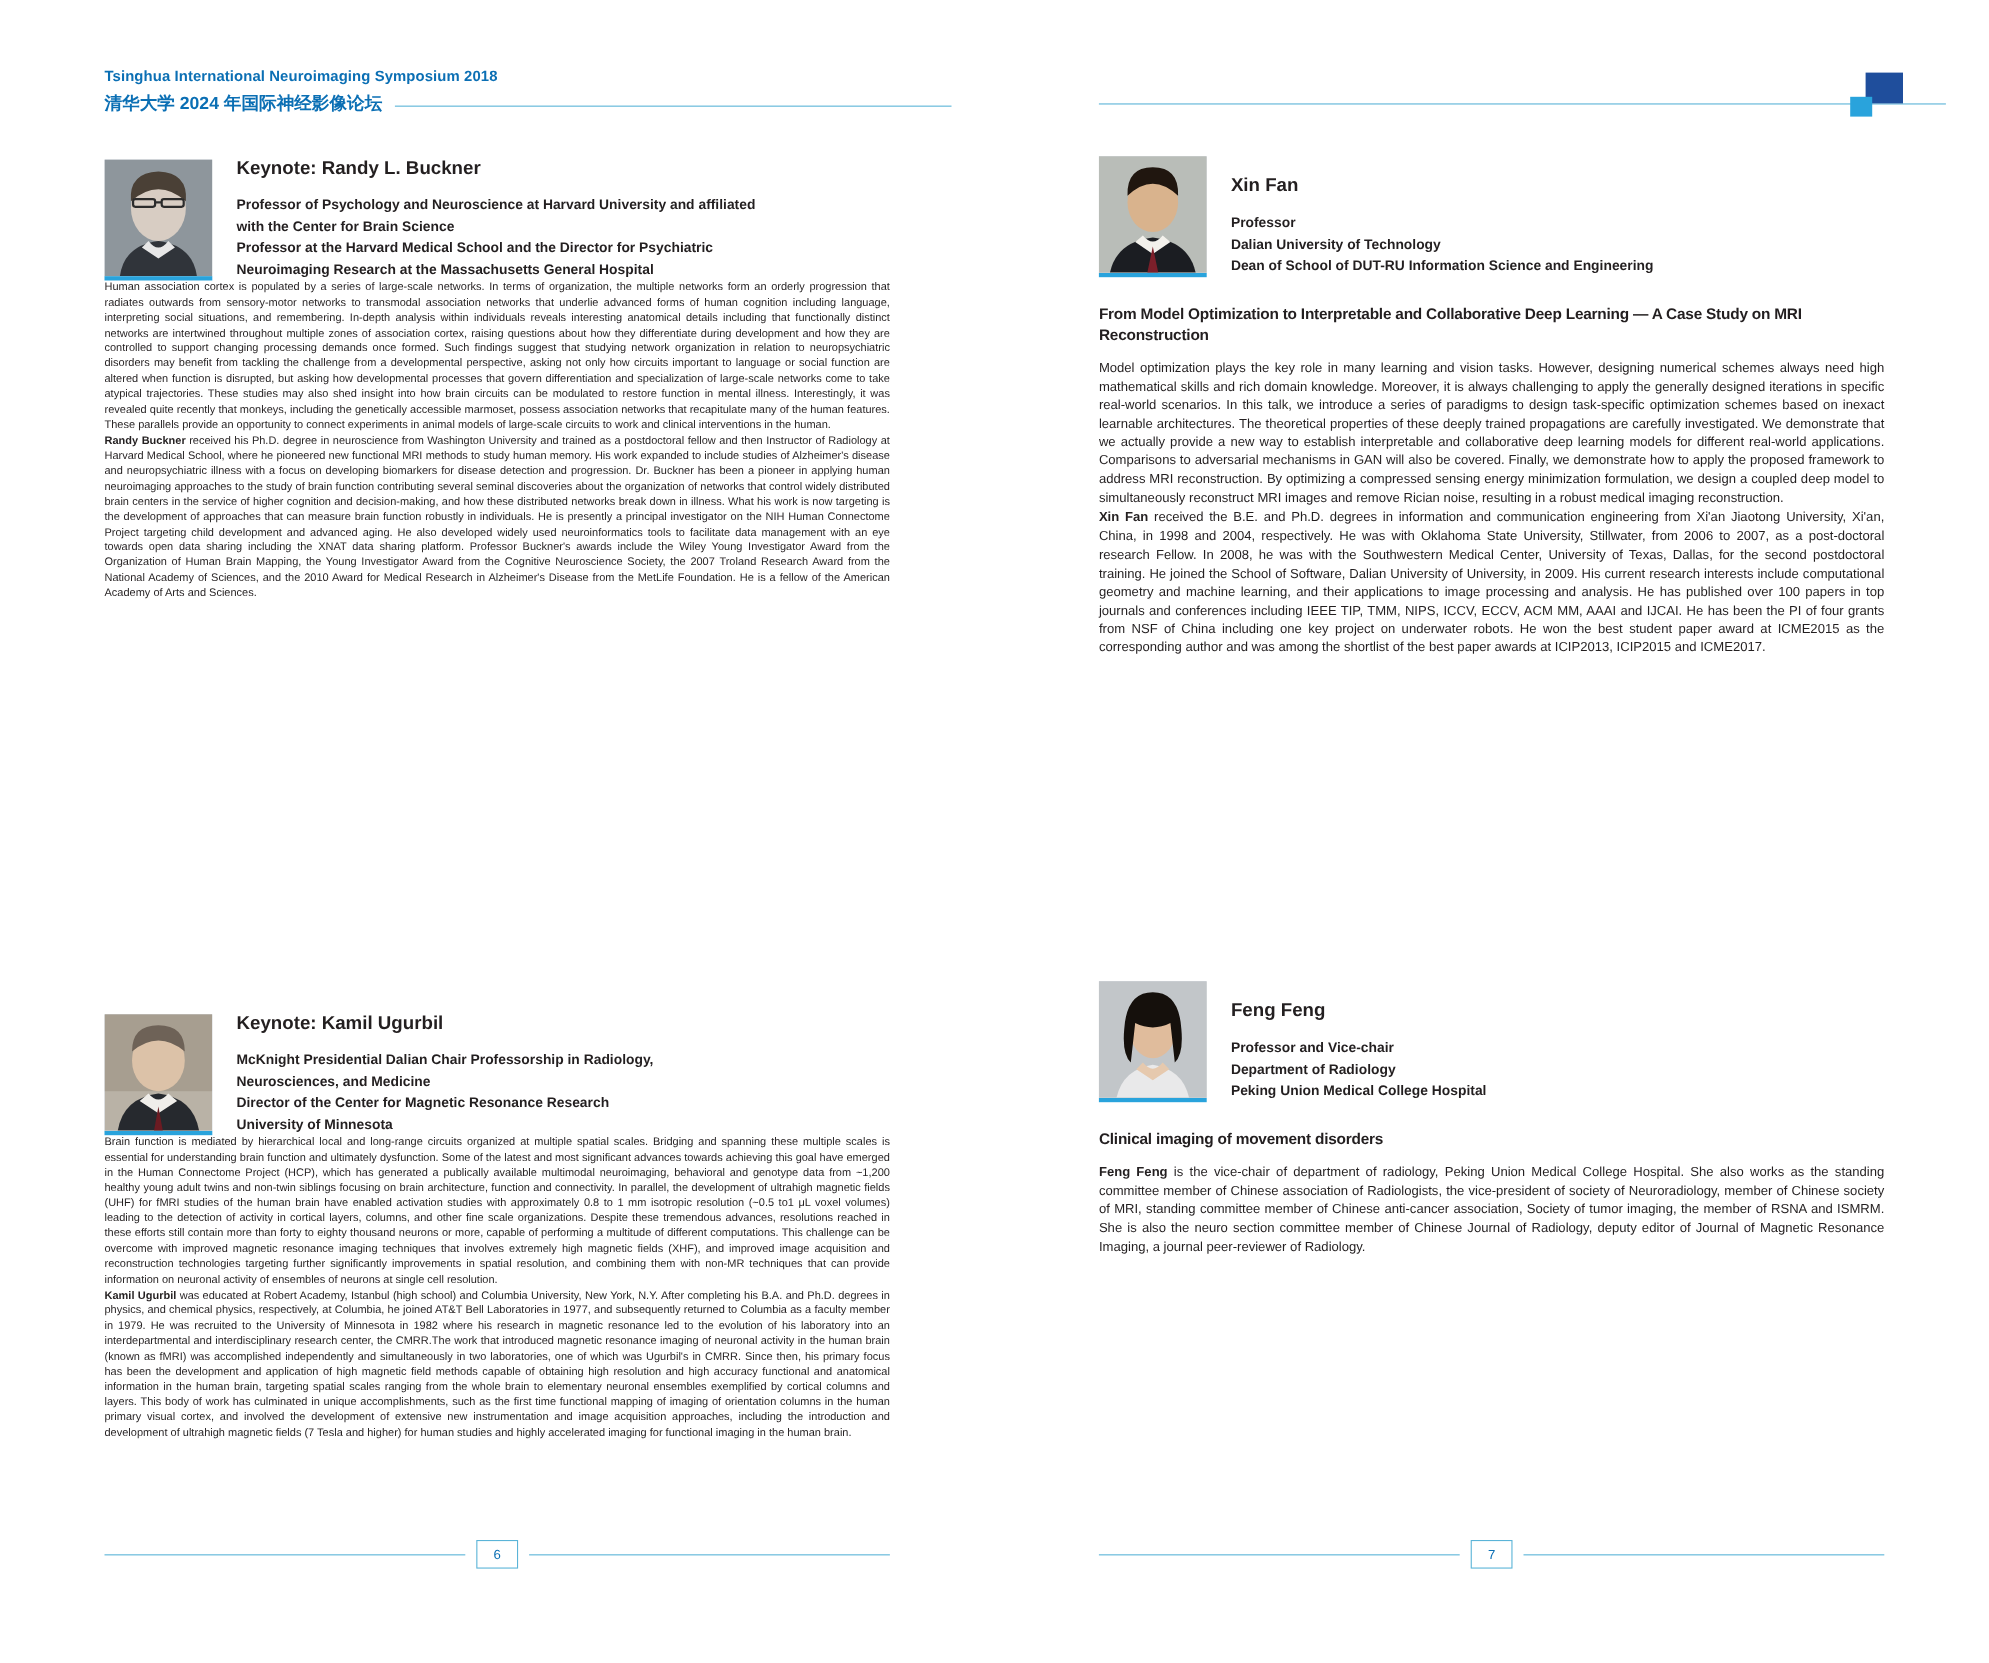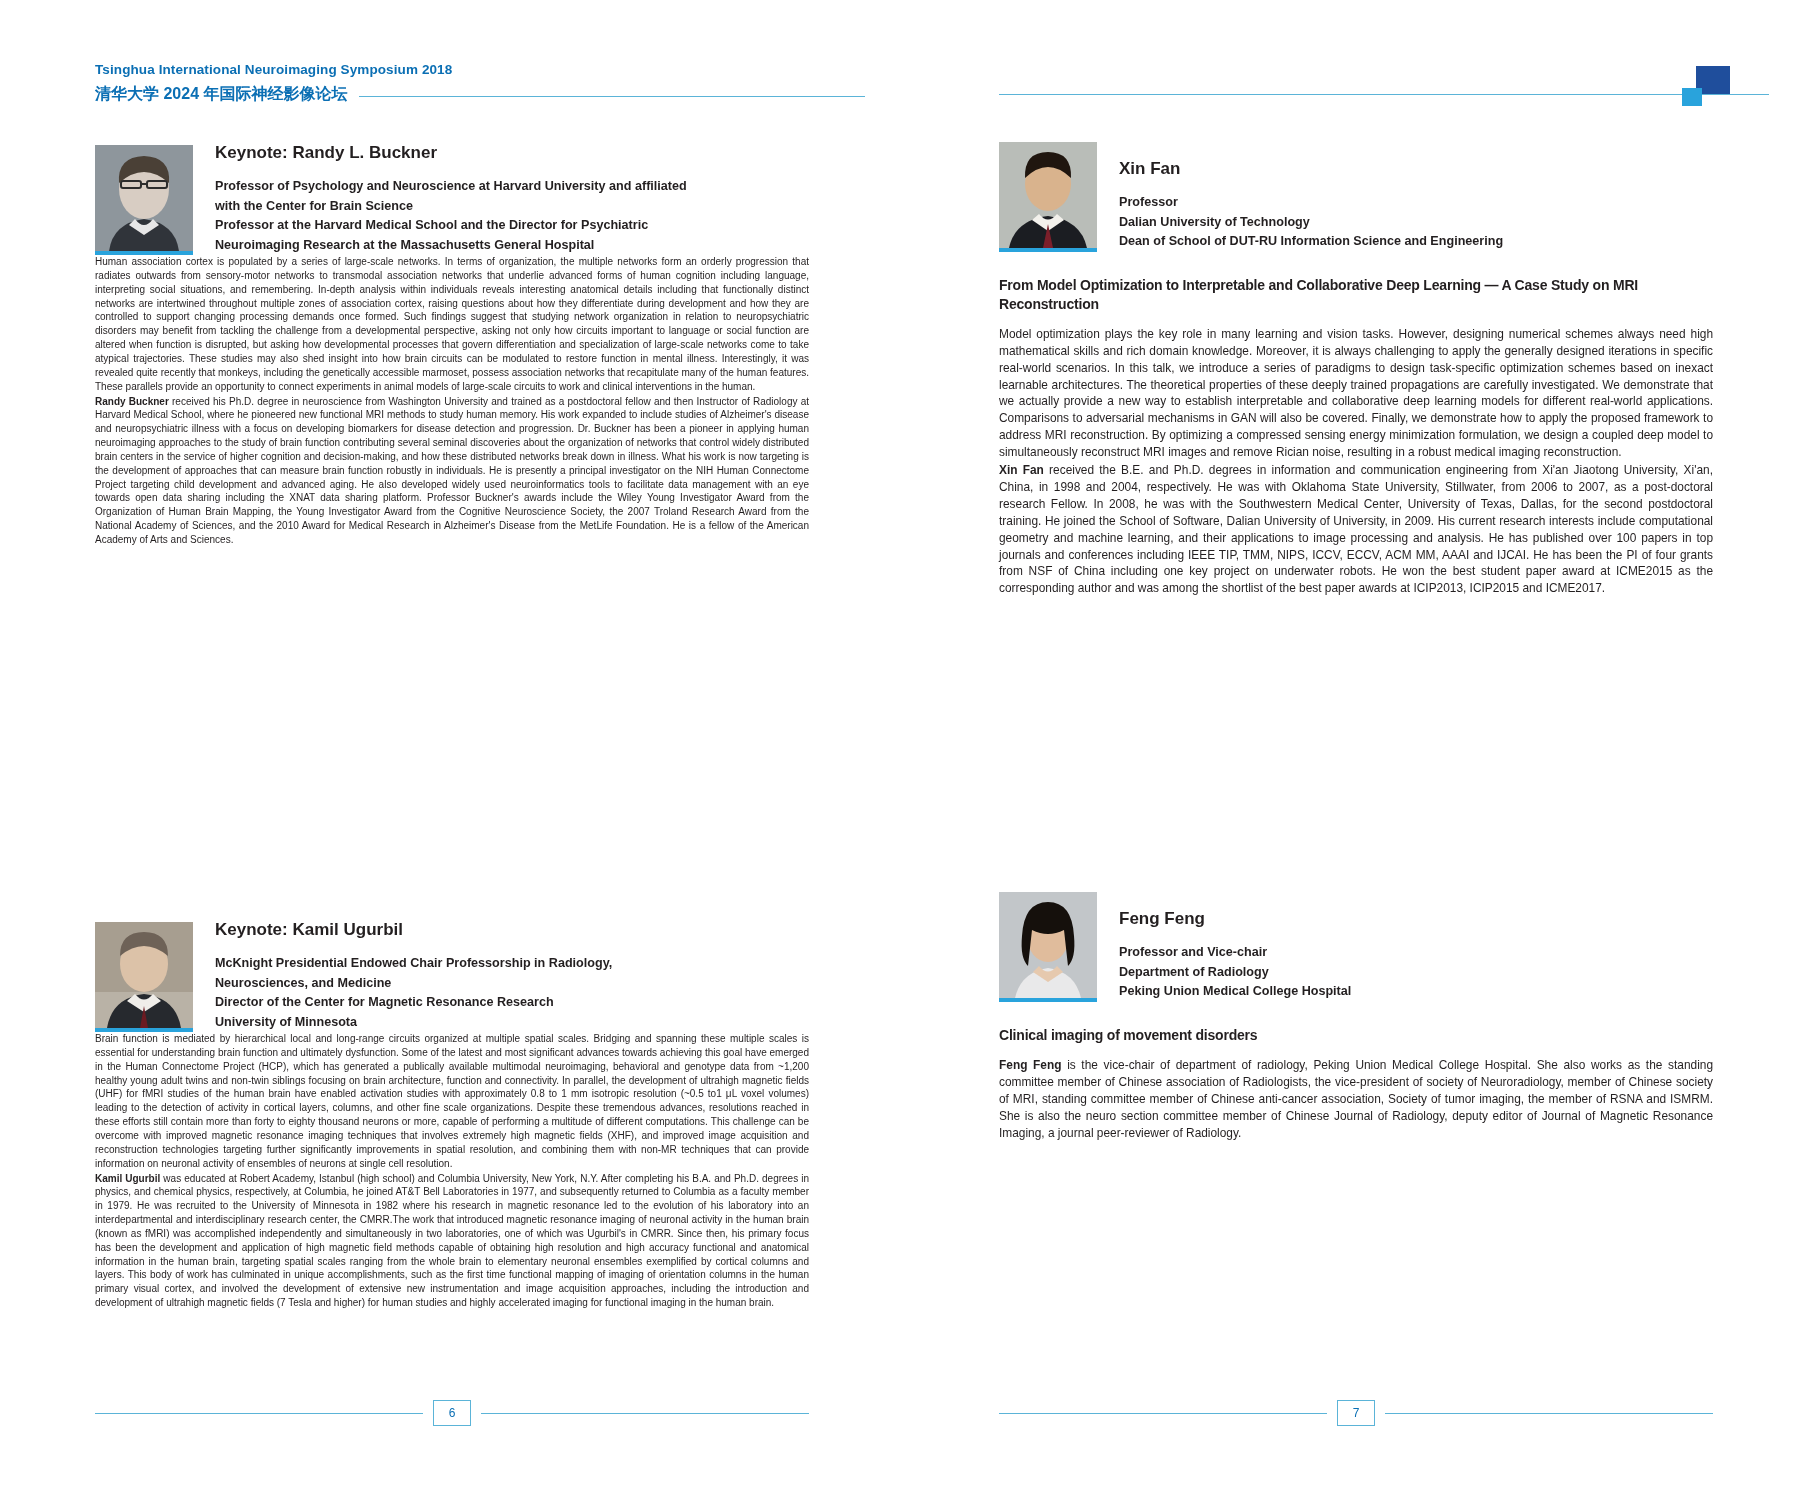--- a/index.html
+++ b/index.html
@@ -247,21 +247,21 @@
               <path d="M40 72 q9 11 18 0 l8 7 -17 11 -17 -11z" fill="#f0eeea"></path>
               <path d="M49 84 l-4 22 h8z" fill="#6b1b22"></path>
             </svg>
           </div>
           <div class="photo-underline"></div>
         </div>
         <div class="person-info">
           <div class="person-name">
             <span>Keynote</span><span>: </span><span>Kamil Ugurbil</span>
           </div>
-          <div class="person-line">McKnight Presidential Endowed Chair Professorship in Radiology,</div>
+          <div class="person-line">McKnight Presidential Dalian Chair Professorship in Radiology,</div>
           <div class="person-line">Neurosciences, and Medicine</div>
           <div class="person-line">Director of the Center for Magnetic Resonance Research</div>
           <div class="person-line">University of Minnesota</div>
         </div>
       </div>
       <div class="abstract">
         <p>Brain function is mediated by hierarchical local and long-range circuits organized at multiple spatial scales. Bridging and spanning these multiple scales is essential for understanding brain function and ultimately dysfunction. Some of the latest and most significant advances towards achieving this goal have emerged in the Human Connectome Project (HCP), which has generated a publically available multimodal neuroimaging, behavioral and genotype data from ~1,200 healthy young adult twins and non-twin siblings focusing on brain architecture, function and connectivity. In parallel, the development of ultrahigh magnetic fields (UHF) for fMRI studies of the human brain have enabled activation studies with approximately 0.8 to 1 mm isotropic resolution (~0.5 to1 μL voxel volumes) leading to the detection of activity in cortical layers, columns, and other fine scale organizations. Despite these tremendous advances, resolutions reached in these efforts still contain more than forty to eighty thousand neurons or more, capable of performing a multitude of different computations. This challenge can be overcome with improved magnetic resonance imaging techniques that involves extremely high magnetic fields (XHF), and improved image acquisition and reconstruction technologies targeting further significantly improvements in spatial resolution, and combining them with non-MR techniques that can provide information on neuronal activity of ensembles of neurons at single cell resolution.</p>
         <p><b>Kamil Ugurbil</b><span> was educated at Robert Academy, Istanbul (high school) and Columbia University, New York, N.Y. After completing his B.A. and Ph.D. degrees in physics, and chemical physics, respectively, at Columbia, he joined AT&amp;T Bell Laboratories in 1977, and subsequently returned to Columbia as a faculty member in 1979. He was recruited to the University of Minnesota in 1982 where his research in magnetic resonance led to the evolution of his laboratory into an interdepartmental and interdisciplinary research center, the CMRR.The work that introduced magnetic resonance imaging of neuronal activity in the human brain (known as fMRI) was accomplished independently and simultaneously in two laboratories, one of which was Ugurbil's in CMRR. Since then, his primary focus has been the development and application of high magnetic field methods capable of obtaining high resolution and high accuracy functional and anatomical information in the human brain, targeting spatial scales ranging from the whole brain to elementary neuronal ensembles exemplified by cortical columns and layers. This body of work has culminated in unique accomplishments, such as the first time functional mapping of imaging of orientation columns in the human primary visual cortex, and involved the development of extensive new instrumentation and image acquisition approaches, including the introduction and development of ultrahigh magnetic fields (7 Tesla and higher) for human studies and highly accelerated imaging for functional imaging in the human brain.</span></p>
       </div>
     </div>

